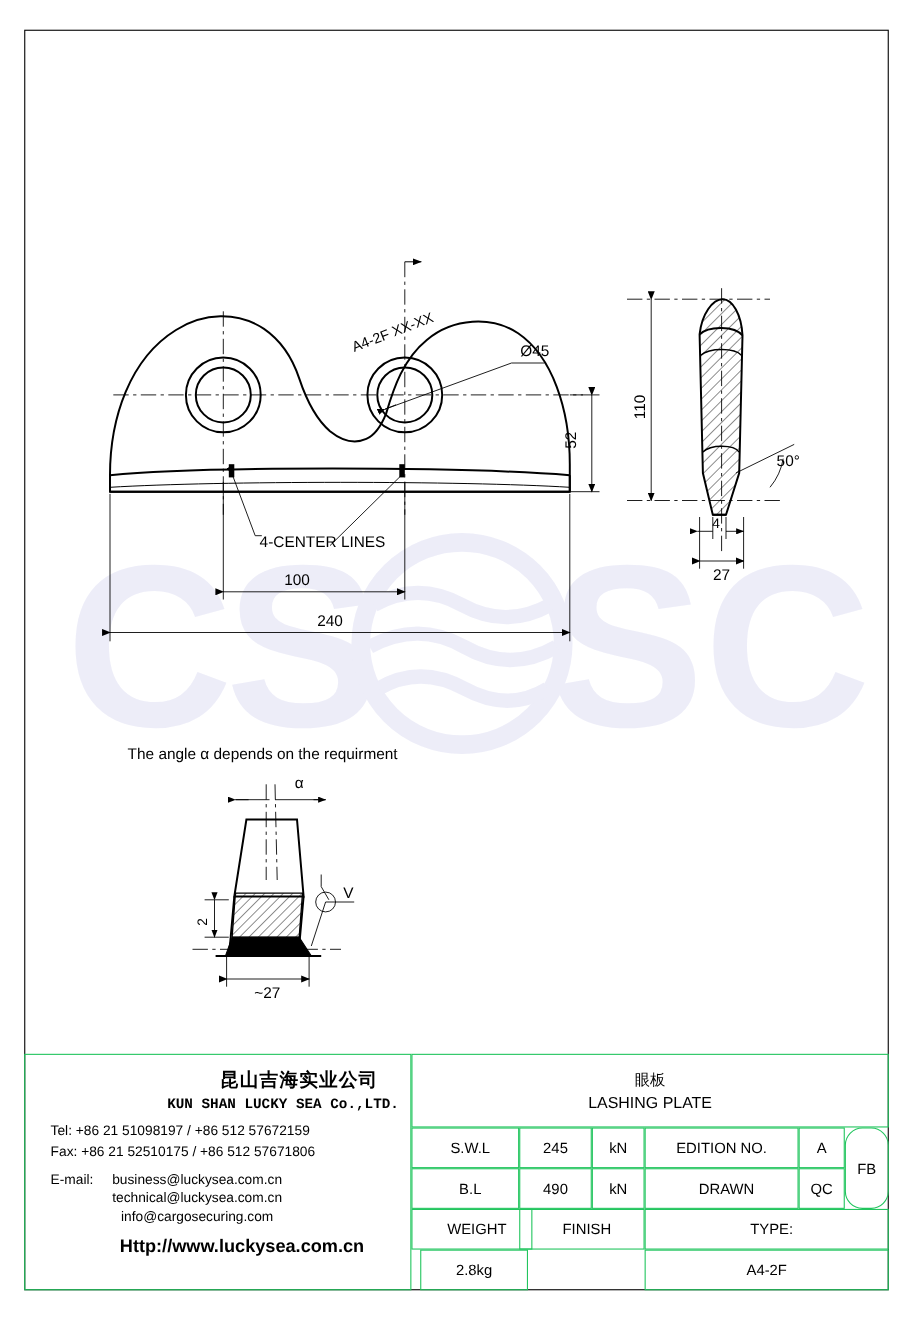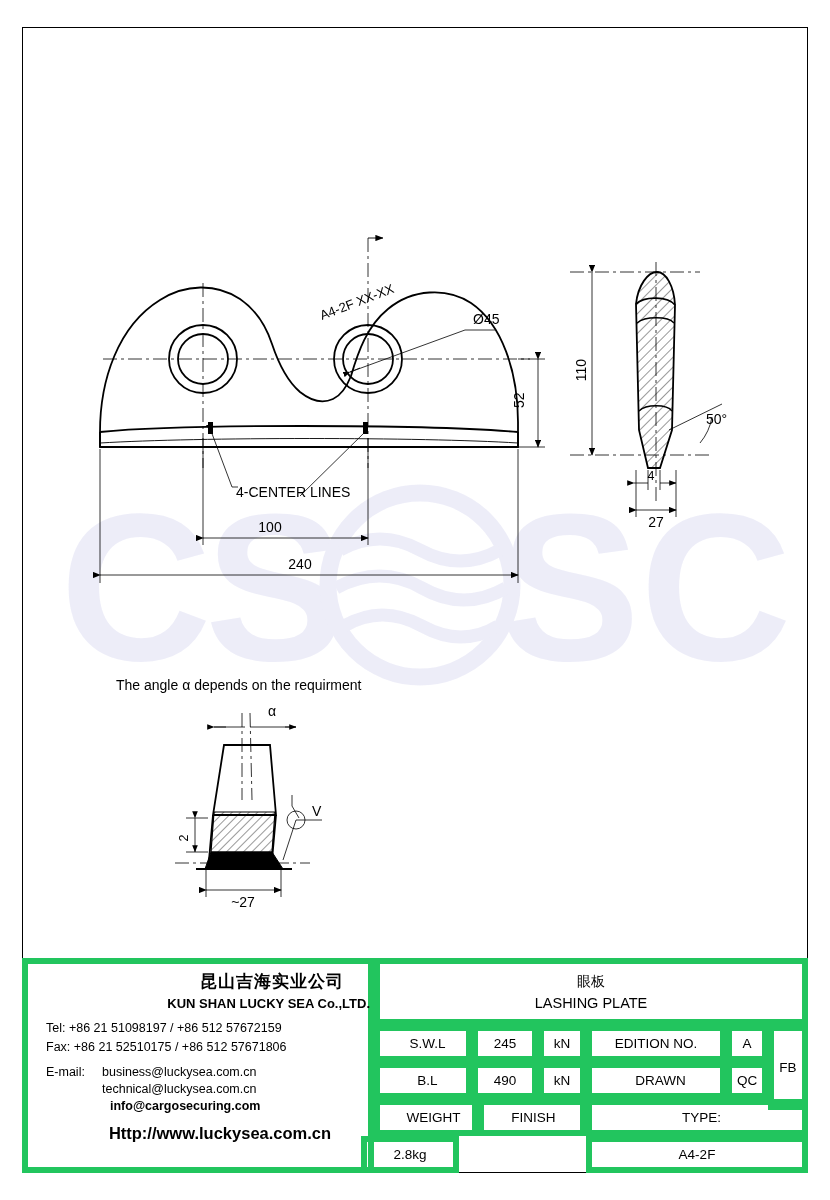--- a/index.html
+++ b/index.html
@@ -12,21 +12,21 @@
   .med{stroke-width:1.3;}
   .thin{stroke-width:0.9;}
   .center{stroke:#000;stroke-width:0.8;stroke-dasharray:14 4 3 4;}
   .dim{stroke:#000;stroke-width:0.8;}
   .txt{font-family:"Liberation Sans",sans-serif;font-size:13px;fill:#000;}
   .txt12{font-size:12.5px;}
   .txt14{font-size:14px;}
   .wm{position:absolute;pointer-events:none;}
   
   .tb{position:absolute;left:22px;top:958px;width:786px;height:215px;}
-  .tb .cell{position:absolute;box-sizing:border-box;border:6px solid #22c55e;display:flex;align-items:center;justify-content:center;text-align:center;}
+  .tb .cell{position:absolute;box-sizing:border-box;border:1px solid #22c55e;display:flex;align-items:center;justify-content:center;text-align:center;}
   .tbtxt{font-size:13.5px;}
   .company-cn{font-size:17px;font-weight:bold;letter-spacing:1px;}
   .company-en{font-size:13px;font-weight:bold;}
   .contact{font-size:12.5px;line-height:17px;white-space:nowrap;}
   .url{font-size:16.5px;font-weight:bold;}
   .hdr-cn{font-size:14px;}
   .hdr-en{font-size:14.5px;}
   .lbl-left{justify-content:flex-start;padding-left:9px;}
 </style>
 </head>
@@ -229,51 +229,51 @@
           <circle cx="62" cy="18" r="14" fill="none" stroke="#000" stroke-width="2.6"></circle>
           <path d="M50 12 Q56 8 62 12 T74 12" fill="none" stroke="#000" stroke-width="2"></path>
           <path d="M49 18 Q56 14 62 18 T75 18" fill="none" stroke="#000" stroke-width="2"></path>
           <path d="M50 24 Q56 20 62 24 T74 24" fill="none" stroke="#000" stroke-width="2"></path>
         </g>
         <text x="80" y="27" font-family="Liberation Serif, serif" font-size="27" font-weight="bold" font-style="italic" fill="#000">SC</text>
       </svg>
     </div>
 
     <div style="position:absolute;left:152px;top:12px;width:196px;text-align:center;" class="company-cn">昆山吉海实业公司</div>
-    <div style="position:absolute;left:130px;top:38px;width:218px;text-align:right;" class="company-en">KUN SHAN LUCKY SEA Co.,LTD.</div>
+    <div style="position:absolute;left:130px;top:38px;width:218px;text-align:left;font-family:Liberation Mono, monospace;" class="company-en">KUN SHAN LUCKY SEA Co.,LTD.</div>
 
     <div style="position:absolute;left:24px;top:62px;" class="contact">Tel:  +86 21    51098197  / +86 512   57672159</div>
     <div style="position:absolute;left:24px;top:81px;" class="contact">Fax: +86 21    52510175  / +86 512   57671806</div>
 
     <div style="position:absolute;left:24px;top:106px;" class="contact">E-mail:</div>
     <div style="position:absolute;left:80px;top:106px;" class="contact">business@luckysea.com.cn</div>
     <div style="position:absolute;left:80px;top:123px;" class="contact">technical@luckysea.com.cn</div>
-    <div style="position:absolute;left:88px;top:140px;font-weight:bold;" class="contact">info@cargosecuring.com</div>
+    <div style="position:absolute;left:88px;top:140px;" class="contact">info@cargosecuring.com</div>
 
     <div style="position:absolute;left:0;top:166px;width:352px;text-align:center;margin-left:22px;" class="url">Http://www.luckysea.com.cn</div>
 
     <div class="cell" style="left:352px;top:0;width:434px;height:67px;flex-direction:column;">
       <div class="hdr-cn">眼板</div>
       <div class="hdr-en" style="margin-top:4px;">LASHING PLATE</div>
     </div>
 
     <div class="cell tbtxt lbl-left" style="left:352px;top:67px;width:98px;height:37px;">S.W.L</div>
     <div class="cell tbtxt" style="left:450px;top:67px;width:66px;height:37px;">245</div>
     <div class="cell tbtxt" style="left:516px;top:67px;width:48px;height:37px;">kN</div>
     <div class="cell tbtxt" style="left:564px;top:67px;width:140px;height:37px;">EDITION NO.</div>
     <div class="cell tbtxt" style="left:704px;top:67px;width:42px;height:37px;">A</div>
-    <div class="cell tbtxt" style="left:746px;top:67px;width:40px;height:85px;">FB</div>
+    <div class="cell tbtxt" style="left:746px;top:67px;width:40px;height:74px;border-radius:16px;">FB</div>
 
     <div class="cell tbtxt lbl-left" style="left:352px;top:104px;width:98px;height:37px;">B.L</div>
     <div class="cell tbtxt" style="left:450px;top:104px;width:66px;height:37px;">490</div>
     <div class="cell tbtxt" style="left:516px;top:104px;width:48px;height:37px;">kN</div>
     <div class="cell tbtxt lbl-left" style="left:564px;top:104px;width:140px;height:37px;">DRAWN</div>
     <div class="cell tbtxt" style="left:704px;top:104px;width:42px;height:37px;">QC</div>
 
     <div class="cell tbtxt lbl-left" style="left:352px;top:141px;width:110px;height:37px;">WEIGHT</div>
     <div class="cell tbtxt lbl-left" style="left:450px;top:141px;width:114px;height:37px;">FINISH</div>
     <div class="cell tbtxt lbl-left" style="left:564px;top:141px;width:222px;height:37px;">TYPE:</div>
 
-    <div class="cell tbtxt" style="left:339px;top:178px;width:98px;height:37px;">2.8kg</div>
+    <div class="cell tbtxt" style="left:360px;top:178px;width:98px;height:37px;">2.8kg</div>
     <div class="cell tbtxt" style="left:564px;top:178px;width:222px;height:37px;">A4-2F</div>
   </div>
 
 </div>
 
 </body></html>

